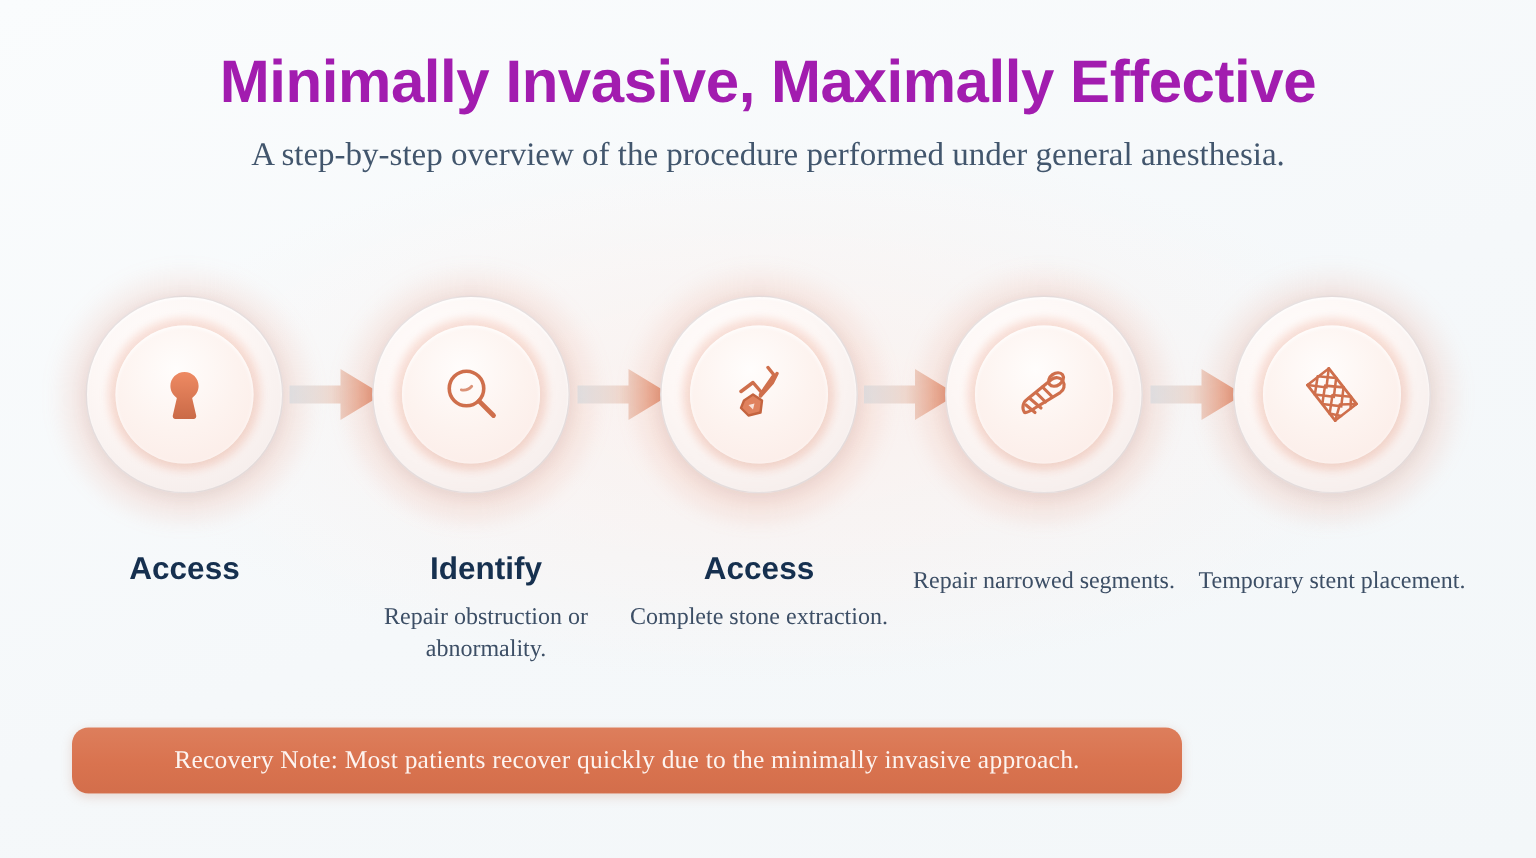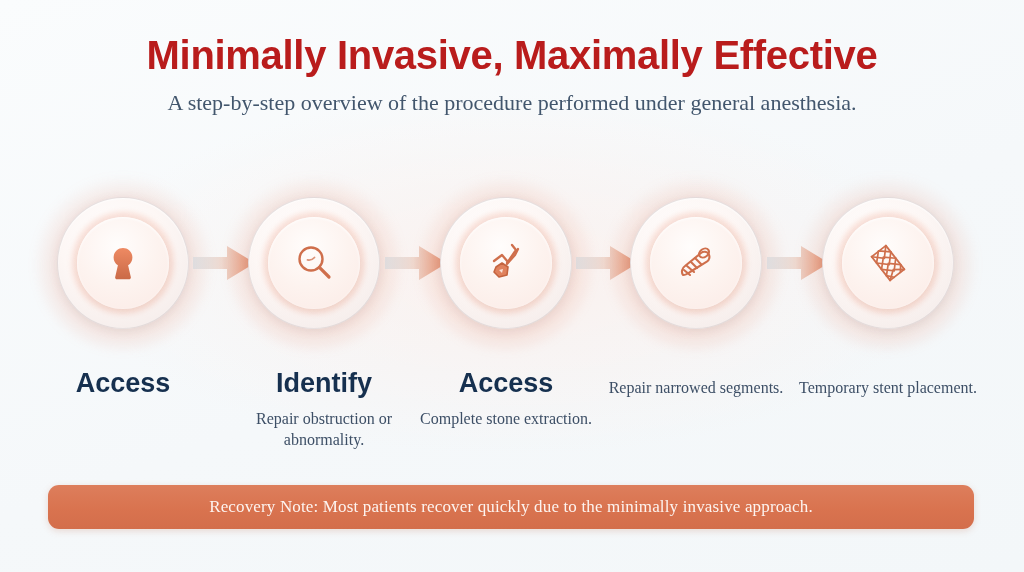--- a/index.html
+++ b/index.html
@@ -30,21 +30,21 @@
     position: absolute;
     top: 34px;
     left: 0;
     width: 1024px;
     text-align: center;
   }
   .title {
     font-family: "Liberation Sans", sans-serif;
     font-size: 40px;
     font-weight: bold;
-    color: #b91c1c;
+    color: #a21caf;
     letter-spacing: -0.3px;
     line-height: 1.06;
     margin: 0;
     white-space: nowrap;
   }
   .subtitle {
     font-family: "Liberation Serif", serif;
     font-size: 22px;
     font-weight: normal;
     color: #42566d;
@@ -160,40 +160,40 @@
     height: 90px;
   }
   .caption {
     position: absolute;
     top: 0;
     width: 186px;
     text-align: center;
   }
   .caption-label {
     font-family: "Liberation Sans", sans-serif;
-    font-size: 27px;
+    font-size: 21px;
     font-weight: bold;
     color: #16304f;
     line-height: 1.15;
     white-space: nowrap;
   }
   .caption-desc {
     font-family: "Liberation Serif", serif;
     font-size: 16px;
     color: #3d4f66;
     line-height: 1.32;
     margin-top: 9px;
   }
 
   
   .recovery-banner {
     position: absolute;
     left: 48px;
     top: 485px;
-    width: 926px;
+    width: 740px;
     height: 44px;
     border-radius: 11px;
     background: linear-gradient(180deg, #dd7e5c 0%, #d9734f 55%, #d36e4b 100%);
     box-shadow: 0 2px 7px rgba(185,105,75,0.22);
     display: flex;
     align-items: center;
     justify-content: center;
   }
   .recovery-text {
     font-family: "Liberation Serif", serif;

